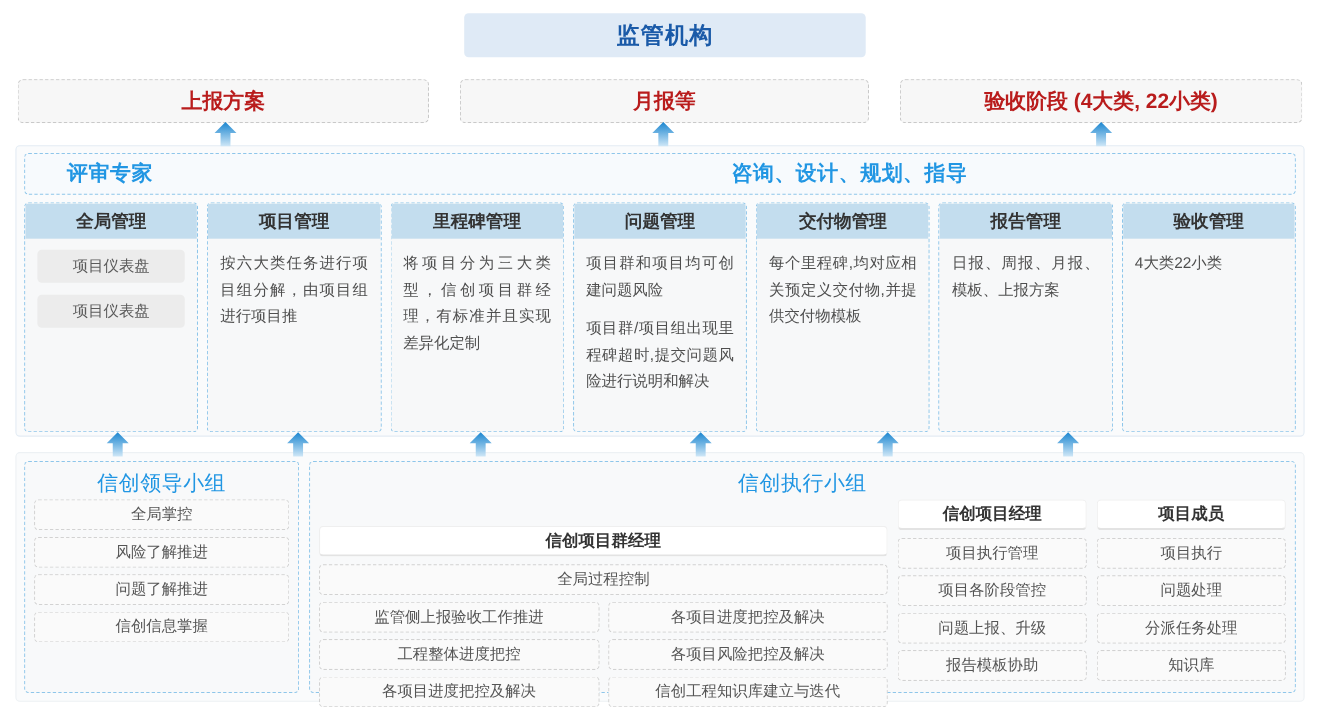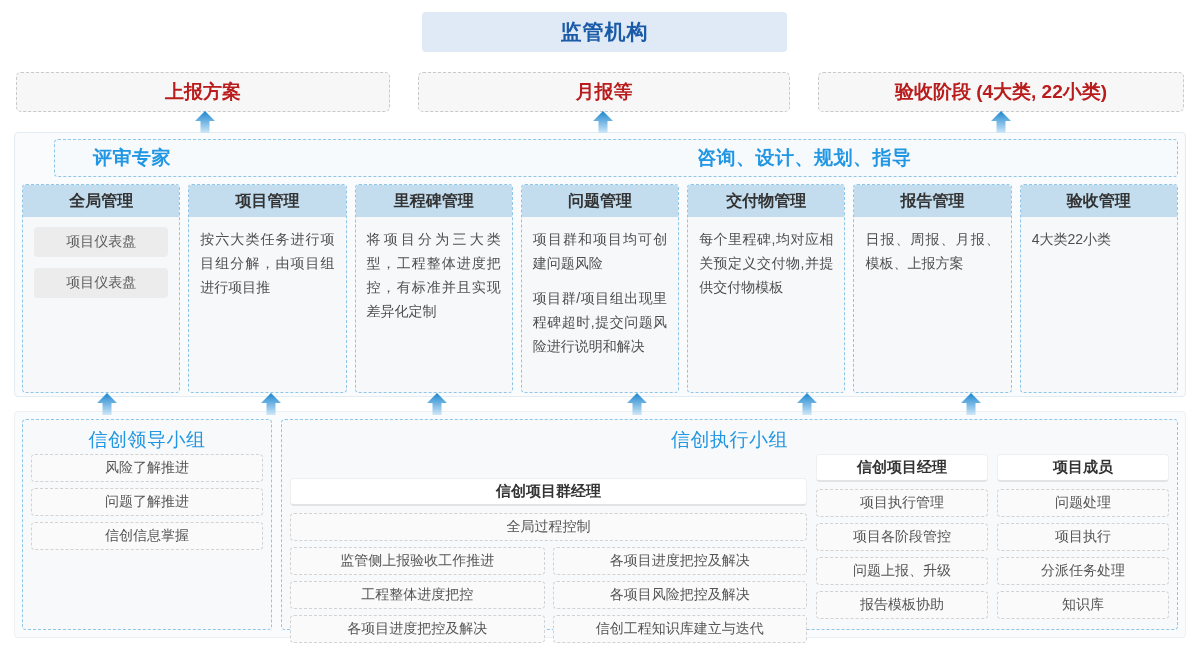--- a/index.html
+++ b/index.html
@@ -59,21 +59,20 @@
     border-radius: 4px;
     padding: 6px 7px 8px 7px;
   }
   .mgmt-roles {
     position: relative;
     height: 38px;
     border: 1px dashed #8ec6ea;
     border-radius: 4px;
     background: #f7fafd;
     margin-bottom: 7px;
-    margin-left: 32px;
   }
   .role-label {
     position: absolute; top: 50%; transform: translateY(-50%);
     color: #2196e3;
     font-size: 19px; font-weight: bold;
     letter-spacing: .5px;
   }
   .role-a { left: 38px; }
   .role-b { left: 642px; }
 
@@ -217,21 +216,21 @@
       <div class="mgmt-col">
         <div class="mgmt-col-head">项目管理</div>
         <div class="mgmt-col-body">
           <div class="mgmt-text">按六大类任务进行项目组分解，由项目组进行项目推</div>
         </div>
       </div>
 
       <div class="mgmt-col">
         <div class="mgmt-col-head">里程碑管理</div>
         <div class="mgmt-col-body">
-          <div class="mgmt-text">将项目分为三大类型，工程整体进度把控，有标准并且实现差异化定制</div>
+          <div class="mgmt-text">将项目分为三大类型，信创项目群经理，有标准并且实现差异化定制</div>
         </div>
       </div>
 
       <div class="mgmt-col">
         <div class="mgmt-col-head">问题管理</div>
         <div class="mgmt-col-body">
           <div class="mgmt-text">项目群和项目均可创建问题风险</div>
           <div class="mgmt-text">项目群/项目组出现里程碑超时,提交问题风险进行说明和解决</div>
         </div>
       </div>
@@ -257,20 +256,21 @@
         </div>
       </div>
 
     </div>
   </div>
 
   <div class="teams-panel">
 
     <div class="team-group team-leader">
       <div class="group-title">信创领导小组</div>
+      <div class="task">全局掌控</div>
       <div class="task">风险了解推进</div>
       <div class="task">问题了解推进</div>
       <div class="task">信创信息掌握</div>
     </div>
 
     <div class="team-group team-exec">
       <div class="group-title">信创执行小组</div>
 
       <div class="exec-cols">
 
@@ -294,22 +294,22 @@
         <div class="exec-sub exec-pm">
           <div class="role-card">信创项目经理</div>
           <div class="task">项目执行管理</div>
           <div class="task">项目各阶段管控</div>
           <div class="task">问题上报、升级</div>
           <div class="task">报告模板协助</div>
         </div>
 
         <div class="exec-sub exec-mem">
           <div class="role-card">项目成员</div>
+          <div class="task">项目执行</div>
           <div class="task">问题处理</div>
-          <div class="task">项目执行</div>
           <div class="task">分派任务处理</div>
           <div class="task">知识库</div>
         </div>
 
       </div>
     </div>
   </div>
 
   <div id="arrow-layer">
       <div class="arrow" style="left: 194px; top: 110px;">

